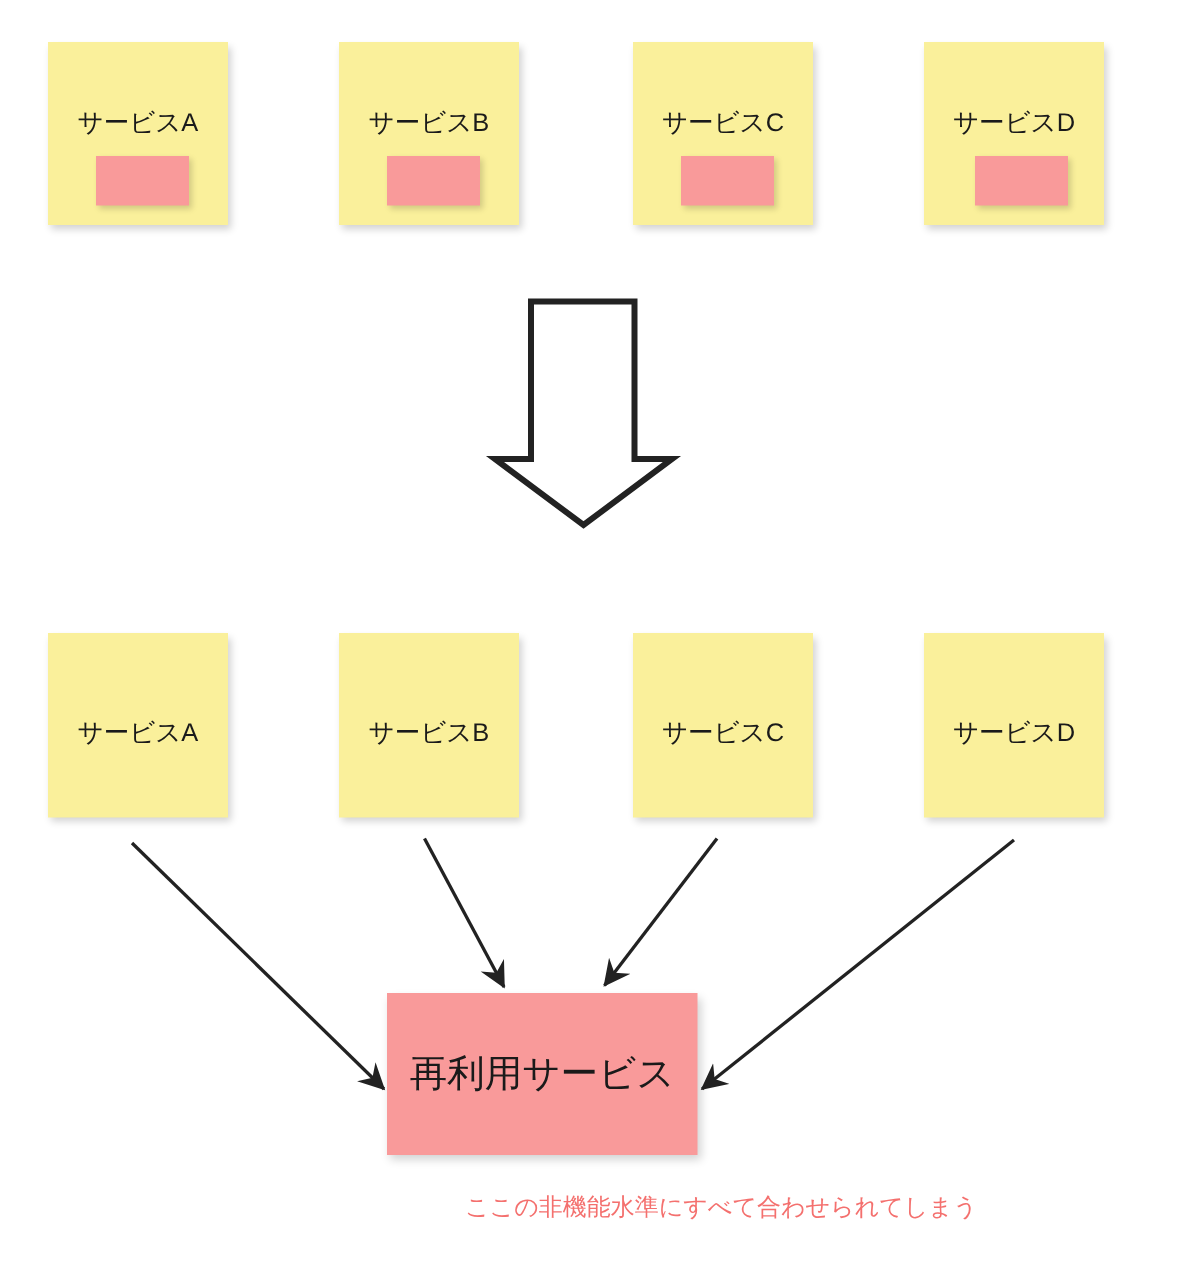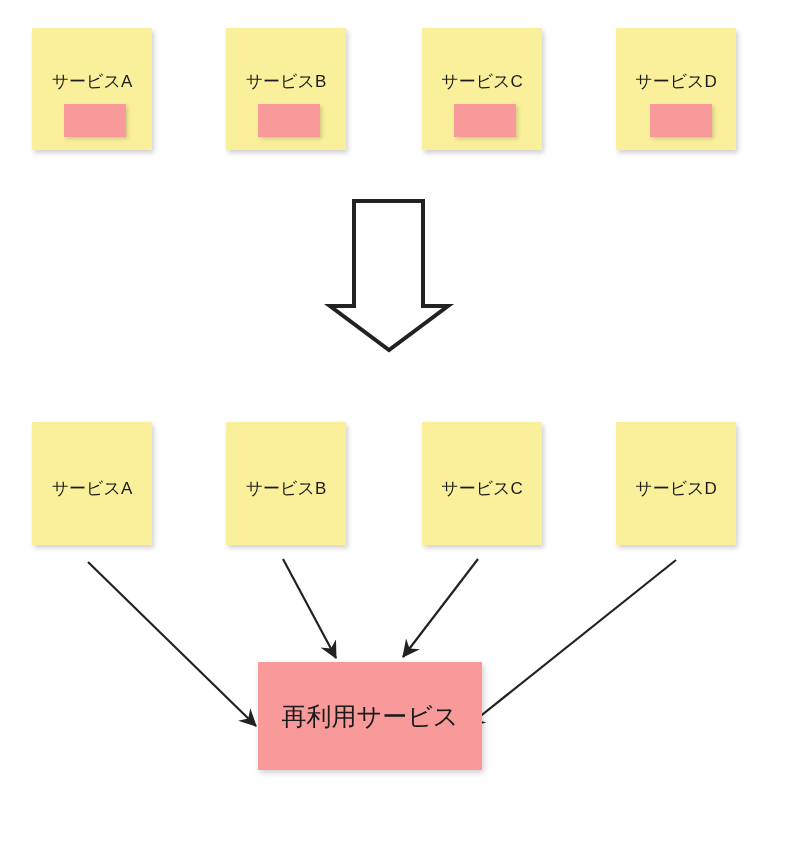--- a/index.html
+++ b/index.html
@@ -128,18 +128,19 @@
       </marker>
     </defs>
     <g id="connector-group">
         <line x1="88" y1="562" x2="256" y2="726" stroke="#222222" stroke-width="2.2" marker-end="url(#arrowhead)"></line>
         <line x1="283" y1="559" x2="336" y2="658" stroke="#222222" stroke-width="2.2" marker-end="url(#arrowhead)"></line>
         <line x1="478" y1="559" x2="403" y2="657" stroke="#222222" stroke-width="2.2" marker-end="url(#arrowhead)"></line>
         <line x1="676" y1="560" x2="468" y2="726" stroke="#222222" stroke-width="2.2" marker-end="url(#arrowhead)"></line>
       </g>
   </svg>
 
-  <div class="hub-box" style="left: 258px; top: 662px; width: 224px; height: 108px;">
+  <div class="hub-box" style="left: 258px; top: 662px; width: 207px; height: 108px;">
     <span class="hub-label">再利用サービス</span>
   </div>
 
+  <div class="red-caption" id="red-caption" style="left: 310px; top: 796px;">ここの非機能水準にすべて合わせられてしまう</div>
 
 </div>
 
 </body></html>

